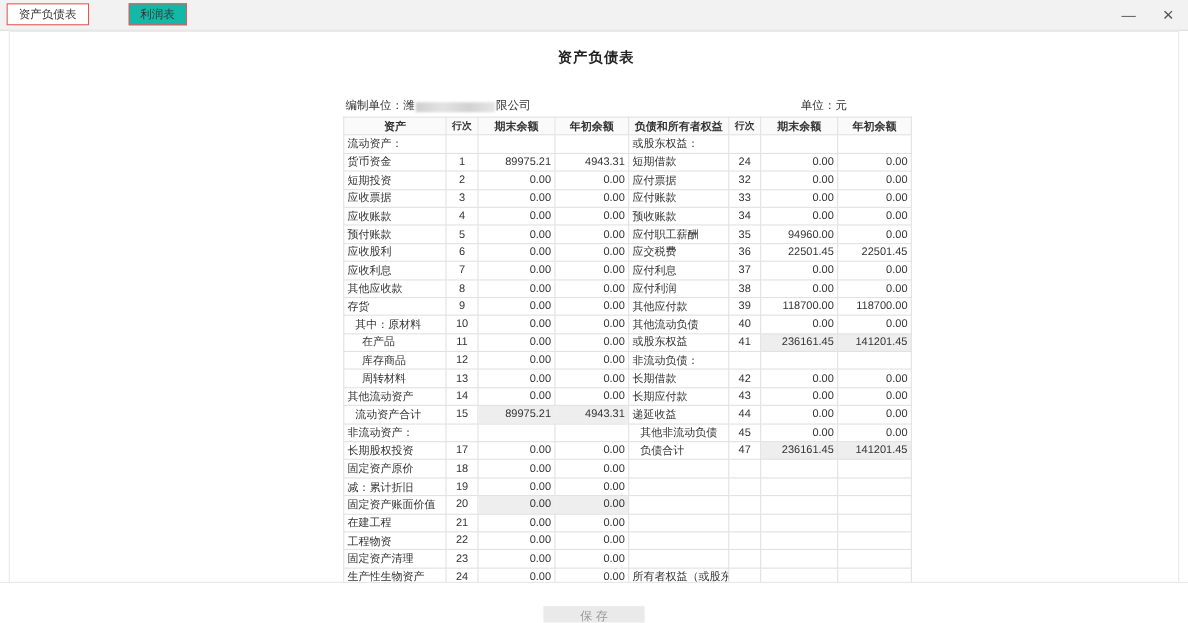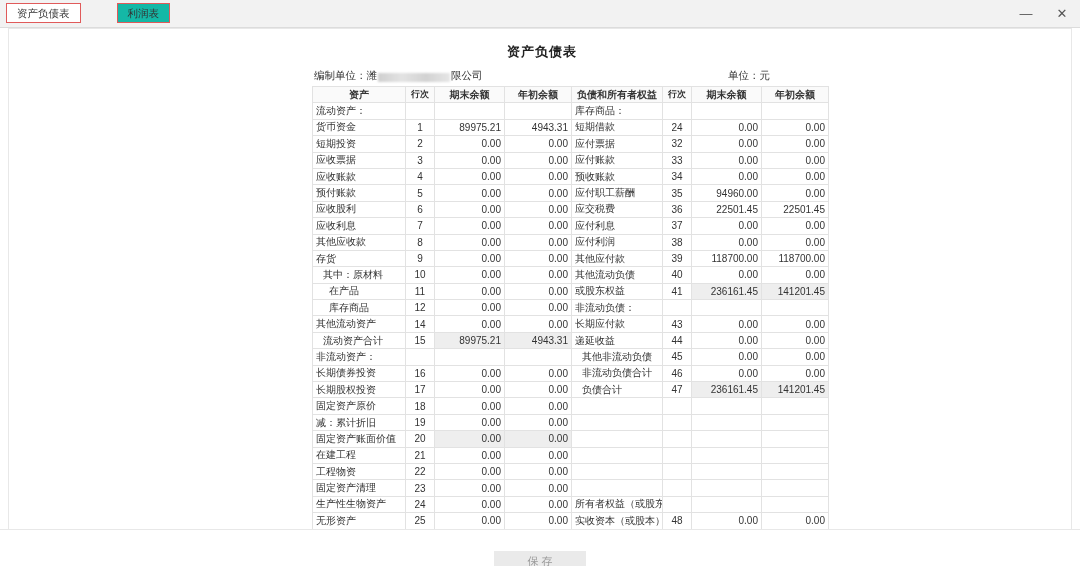--- a/index.html
+++ b/index.html
@@ -98,21 +98,21 @@
     margin-top: 6px;
   }
   .sheet-subrow {
     display: flex;
     justify-content: space-between;
     align-items: flex-end;
     font-size: 10.5px;
     color: #333;
     padding: 0 2px 3px 2px;
   }
-  .unit-left { display: flex; align-items: flex-end; }
+  .unit-left { display: flex; align-items: flex-end; margin-top: 20px; }
   .blurred {
     display: inline-block;
     width: 72px;
     height: 9px;
     margin: 0 1px 1px 1px;
     background: linear-gradient(90deg,#cfcfcf,#e3e3e3,#d2d2d2,#e6e6e6);
     filter: blur(1.2px);
     vertical-align: middle;
   }
 
@@ -225,21 +225,21 @@
           <th class="c-end2">期末余额</th>
           <th class="c-begin2">年初余额</th>
         </tr>
       </thead>
       <tbody>
         <tr>
           <td class="c-asset section">流动资产：</td>
           <td class="c-line"></td>
           <td class="c-end"></td>
           <td class="c-begin"></td>
-          <td class="c-liab section">库存商品：</td>
+          <td class="c-liab section">或股东权益：</td>
           <td class="c-line2"></td>
           <td class="c-end2"></td>
           <td class="c-begin2"></td>
         </tr>
       <tr>
             <td class="c-asset">货币资金</td>
             <td class="c-line">1</td>
             <td class="c-end">89975.21</td>
             <td class="c-begin">4943.31</td>
             <td class="c-liab">短期借款</td>
@@ -351,20 +351,30 @@
             <td class="c-asset indent2">库存商品</td>
             <td class="c-line">12</td>
             <td class="c-end">0.00</td>
             <td class="c-begin">0.00</td>
             <td class="c-liab">非流动负债：</td>
             <td class="c-line2"></td>
             <td class="c-end2"></td>
             <td class="c-begin2"></td>
           </tr>
           <tr>
+            <td class="c-asset indent2">周转材料</td>
+            <td class="c-line">13</td>
+            <td class="c-end">0.00</td>
+            <td class="c-begin">0.00</td>
+            <td class="c-liab">长期借款</td>
+            <td class="c-line2">42</td>
+            <td class="c-end2">0.00</td>
+            <td class="c-begin2">0.00</td>
+          </tr>
+          <tr>
             <td class="c-asset">其他流动资产</td>
             <td class="c-line">14</td>
             <td class="c-end">0.00</td>
             <td class="c-begin">0.00</td>
             <td class="c-liab">长期应付款</td>
             <td class="c-line2">43</td>
             <td class="c-end2">0.00</td>
             <td class="c-begin2">0.00</td>
           </tr>
           <tr>
@@ -381,30 +391,20 @@
             <td class="c-asset">非流动资产：</td>
             <td class="c-line"></td>
             <td class="c-end"></td>
             <td class="c-begin"></td>
             <td class="c-liab indent1">其他非流动负债</td>
             <td class="c-line2">45</td>
             <td class="c-end2">0.00</td>
             <td class="c-begin2">0.00</td>
           </tr>
           <tr>
-            <td class="c-asset">长期债券投资</td>
-            <td class="c-line">16</td>
-            <td class="c-end">0.00</td>
-            <td class="c-begin">0.00</td>
-            <td class="c-liab indent1">非流动负债合计</td>
-            <td class="c-line2">46</td>
-            <td class="c-end2">0.00</td>
-            <td class="c-begin2">0.00</td>
-          </tr>
-          <tr>
             <td class="c-asset">长期股权投资</td>
             <td class="c-line">17</td>
             <td class="c-end">0.00</td>
             <td class="c-begin">0.00</td>
             <td class="c-liab indent1">负债合计</td>
             <td class="c-line2">47</td>
             <td class="c-end2 gray-cell">236161.45</td>
             <td class="c-begin2 gray-cell">141201.45</td>
           </tr>
           <tr>

